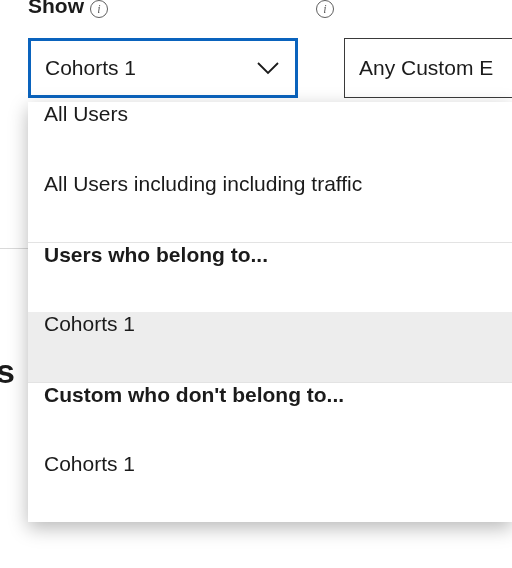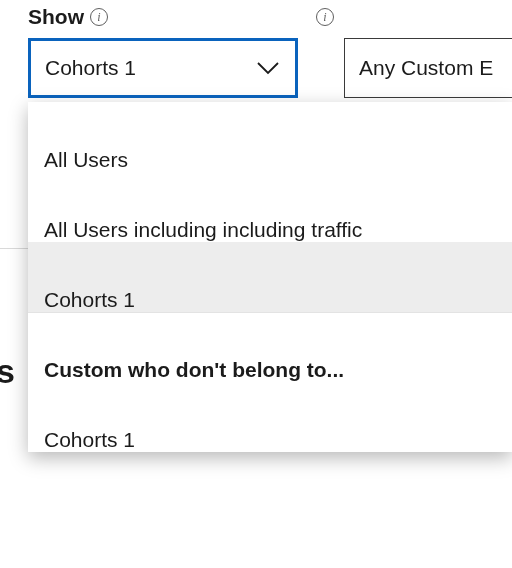--- a/index.html
+++ b/index.html
@@ -24,24 +24,24 @@
     .field-group {
       display: flex;
       flex-direction: column;
     }
     .field-group.right {
       flex: 1;
       min-width: 0;
     }
     .label-row {
       display: flex;
-      align-items: center;
+      align-items: flex-end;
       gap: 6px;
       padding-top: 2px;
-      padding-bottom: 6px;
+      padding-bottom: 20px;
       height: 38px;
     }
     .field-label {
       font-size: 21px;
       font-weight: 600;
       color: #1b1b1b;
     }
     .info-icon {
       width: 18px;
       height: 18px;
@@ -92,21 +92,21 @@
       top: 102px;
       width: 484px;
       background: #ffffff;
       box-shadow: 0 6px 18px rgba(0,0,0,0.28);
       z-index: 10;
     }
     .dropdown-item {
       height: 70px;
       padding: 0 16px;
       display: flex;
-      align-items: flex-end;
+      align-items: flex-start;
       font-size: 21px;
       color: #1b1b1b;
       cursor: pointer;
       background: #ffffff;
     }
     .dropdown-item.sep {
       border-top: 1px solid #e3e3e3;
     }
     .dropdown-item.header-item {
       font-weight: 700;
@@ -163,20 +163,23 @@
 <div class="bottom-line"></div>
 <div class="left-edge-char">s</div>
 
 <div class="dropdown">
   <div class="dropdown-item">
     <span>All Users</span>
   </div>
   <div class="dropdown-item">
     <span>All Users including including traffic</span>
   </div>
+  <div class="dropdown-item header-item sep">
+    <span>Users who belong to...</span>
+  </div>
   <div class="dropdown-item selected">
     <span>Cohorts 1</span>
   </div>
   <div class="dropdown-item header-item sep">
     <span>Custom who don't belong to...</span>
   </div>
   <div class="dropdown-item">
     <span>Cohorts 1</span>
   </div>
 </div>

